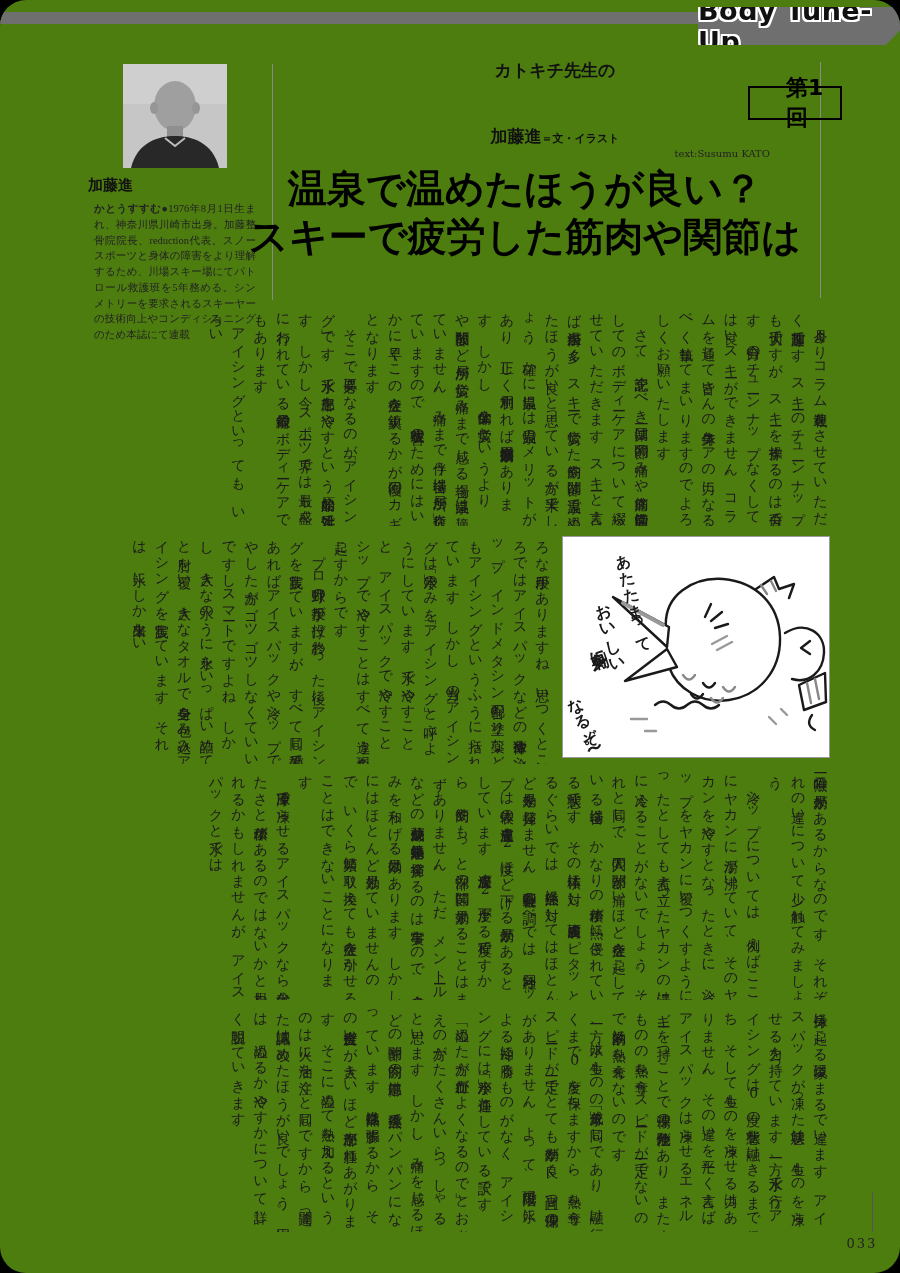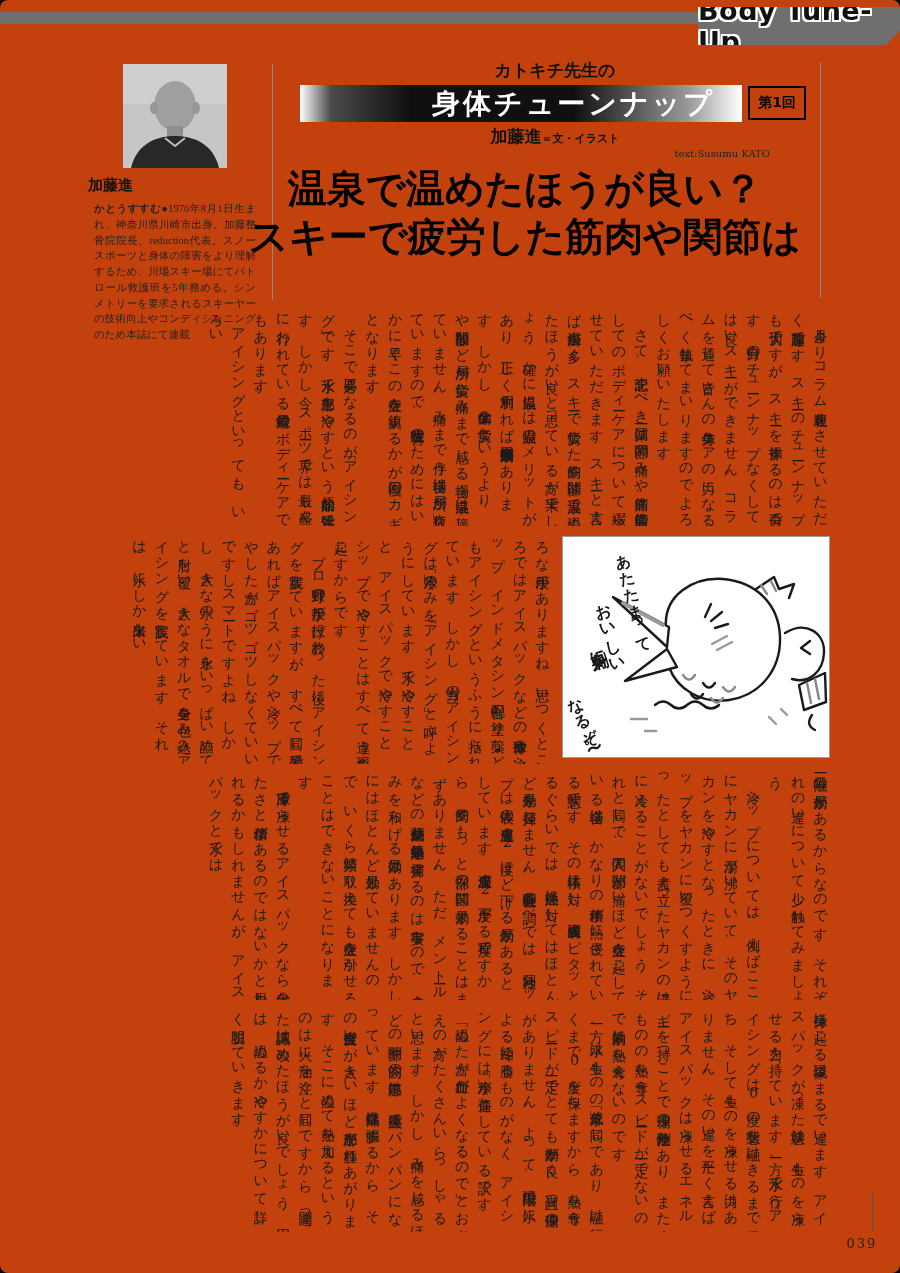--- a/index.html
+++ b/index.html
@@ -1,18 +1,18 @@
 <!DOCTYPE html>
 <html><head>
 <meta charset="utf-8">
 <style>
   html,body{margin:0;padding:0;background:#000;}
   body{width:900px;height:1273px;position:relative;font-family:"DejaVu Serif",serif;}
-  .page{position:absolute;left:0;top:0;width:900px;height:1273px;background:#c2410c;
-        border-radius:8px;overflow:hidden;}
+  .page{position:absolute;left:0;top:0;width:900px;height:1273px;background:#4d7c0f;
+        border-radius:26px;overflow:hidden;}
 
   
   .top-strip{position:absolute;left:0;top:12px;width:702px;height:12px;background:#6f6f6f;}
   .top-flag{position:absolute;left:698px;top:7px;width:202px;height:38px;background:#6f6f6f;
             clip-path:polygon(0 0,100% 0,100% 62%,93% 100%,0 100%);
             display:flex;align-items:center;justify-content:flex-end;padding-right:0;}
   .banner-title{font-family:"DejaVu Sans",sans-serif;font-weight:bold;font-size:27px;color:#111;
             margin-right:24px;letter-spacing:0.5px;
             text-shadow:-2px -2px 0 #fff,2px -2px 0 #fff,-2px 2px 0 #fff,2px 2px 0 #fff,
                         0 -2px 0 #fff,0 2px 0 #fff,-2px 0 0 #fff,2px 0 0 #fff;}
@@ -31,21 +31,21 @@
 
   
   .kicker{position:absolute;left:340px;top:59px;width:430px;text-align:center;
           font-family:"DejaVu Sans",sans-serif;font-weight:bold;font-size:17px;color:#111;}
   .series-banner{position:absolute;left:300px;top:85px;width:442px;height:37px;
           background:linear-gradient(90deg,#ffffff 0%,#4a4a4a 7%,#101010 25%,#101010 62%,#9a9a9a 88%,#ffffff 100%);
           display:flex;align-items:center;justify-content:center;padding-left:105px;box-sizing:border-box;}
   .series-title{font-family:"DejaVu Sans",sans-serif;font-weight:bold;font-size:28px;color:#fff;letter-spacing:3px;}
   .episode-box{position:absolute;left:748px;top:86px;width:54px;height:30px;border:2.5px solid #000;
           display:flex;align-items:center;justify-content:center;
-          font-family:"DejaVu Sans",sans-serif;font-weight:bold;font-size:14px;color:#000;}
+          font-family:"DejaVu Sans",sans-serif;font-weight:bold;font-size:22px;color:#000;padding-left:36px;}
   .credit{position:absolute;left:340px;top:125px;width:430px;text-align:center;color:#111;}
   .credit-name{font-size:17px;font-weight:bold;}
   .credit-role{font-size:11px;font-weight:bold;}
   .credit-en{position:absolute;left:340px;top:148px;width:430px;text-align:right;
           font-size:10px;color:#222;}
   .headline{position:absolute;left:225px;top:165px;width:600px;margin:0;text-align:center;
           font-family:"DejaVu Sans",sans-serif;font-weight:900;font-size:39px;line-height:1.22;
           color:#000;letter-spacing:0px;}
   .headline div{white-space:nowrap;}
 
@@ -96,23 +96,20 @@
       <path d="M42,74 L52,82 L62,74" fill="none" stroke="#bdbdbd" stroke-width="2"></path>
     </svg>
     <div class="author-name">加藤進</div>
     <p class="author-bio"><b>かとうすすむ●</b><span>1976年8月1日生まれ、神奈川県川崎市出身。加藤整骨院院長、reduction代表。スノースポーツと身体の障害をより理解するため、川場スキー場にてパトロール救護班を5年務める。シンメトリーを要求されるスキーヤーの技術向上やコンディショニングのため本誌にて連載</span></p>
   </aside>
 
   <div class="rule-v rule-left"></div>
   <div class="rule-v rule-right"></div>
 
   <div class="kicker">カトキチ先生の</div>
-  <div class="series-banner">
-    <span class="series-title">身体チューンナップ</span>
-  </div>
   <div class="episode-box">第1回</div>
   <div class="credit">
     <span class="credit-name">加藤進</span><span class="credit-role">＝文・イラスト</span>
   </div>
   <div class="credit-en">text:Susumu KATO</div>
 
   <h1 class="headline">
     <div>温泉で温めたほうが良い？</div>
     <div>スキーで疲労した筋肉や関節は</div>
   </h1>
@@ -172,15 +169,15 @@
   </figure>
 
   <div class="vband band3">唯一無二の効果があるからなのです。それぞれの違いについて少し触れてみましょう。
 　冷シップについては、例えばここにヤカンに湯が沸いていて、そのヤカンを冷やすとなったときに、冷シップをヤカンに覆いつくすように貼ったとしても煮え立ったヤカンの湯は一向に冷えることがないでしょう。それと同じで、人間の関節が痛いほど炎症を起こしている場合は、かなりの体積が熱に侵されている状態です。その体積に対し、皮膚表面にピタッと貼るぐらいでは、炎症熱に対してはほとんど効果を発揮しません。製薬会社の調べでは、同社冷シップは体表の皮膚温を2度ほど下げる効果があるとしています。皮膚温が2度下がる程度ですから、筋肉やもっと深部の関節に効果することはまずありません。ただ、メントールなどの薬効成分が鎮痛効果を発揮するのは事実なので、多少痛みを和らげる効果はあります。しかし炎症熱にはほとんど効果していませんので、いくら頻繁に取り換えても炎症を引かせることはできないことになります。
 　冷凍庫で凍らせるアイスパックなら十分な冷たさと体積があるのではないかと思われるかもしれませんが、アイスパックと氷では、</div>
   <div class="vband band4">身体に起こる現象はまるで違います。アイスパックが凍った状態は、生ものを凍らせる力を持っています。一方、氷水で行うアイシングは0度の状態を融けきるまで保ち、そして生ものを凍らせる力はありません。その違いを平たく言えば、アイスパックは凍らせるエネルギーを持つことで凍傷の危険性があり、また生ものの熱を奪うスピードが一定でないので効率的に熱を奪えないのです。
 　一方、氷は生ものの成分「水」と同じであり、融け行くまで0度を保ちますから、熱を奪うスピードが一定でとても効率が良く、尚且つ凍傷の危険性がありません。よって、現段階で氷による冷却に勝るものがなく、アイシングには「氷冷」が適任としている訳です。
 　「温めた方が血行がよくなるので」とお考えの方がたくさんいらっしゃると思います。しかし、痛みを感じるほどの関節や筋肉の患部は、炎症熱でパンパンになっています。炎症熱は膨張するから、その炎症度合いが大きいほど患部が腫れあがります。そこに温めて熱を加えるというのは火に油を注ぐと同じですから、間違った認識は改めたほうが良いでしょう。次回は、温めるか冷やすかについて詳しく説明していきます。</div>
 
   <div class="folio-line"></div>
-  <div class="folio-num">039</div>
+  <div class="folio-num">033</div>
 
 </div>
 
 </body></html>

